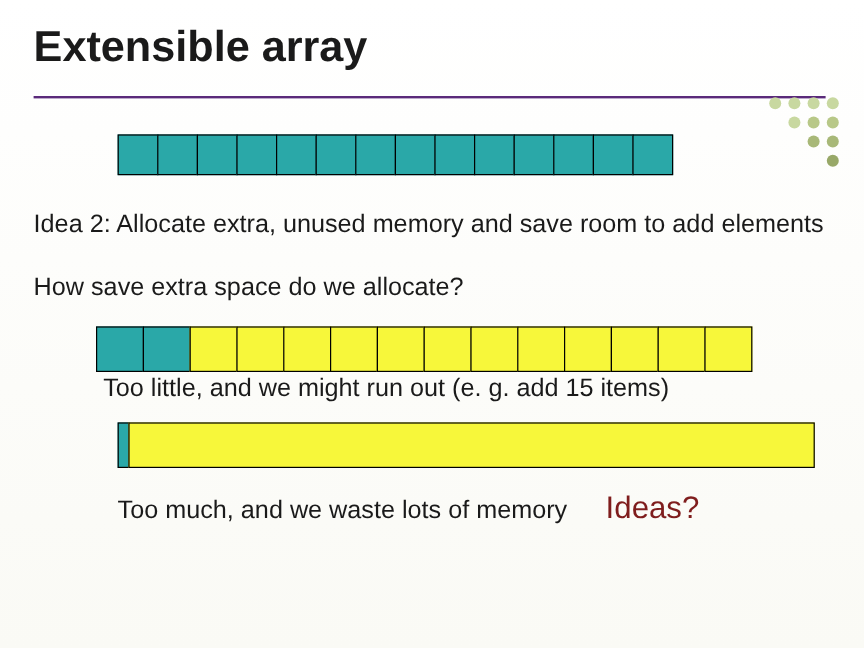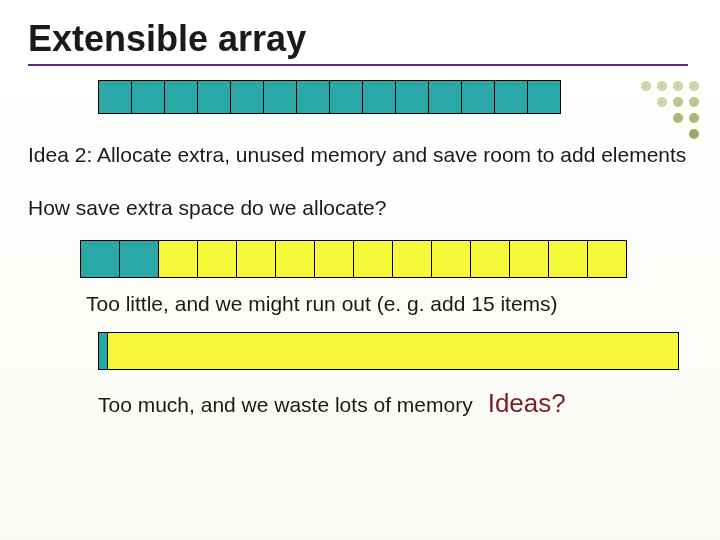--- a/index.html
+++ b/index.html
@@ -8,30 +8,30 @@
     height: 540px;
     background: linear-gradient(to bottom, #ffffff 0%, #fafaf5 100%);
     font-family: Arial, sans-serif;
     position: relative;
     overflow: hidden;
   }
   .title {
     font-size: 36px;
     font-weight: bold;
     color: #1a1a1a;
-    padding: 18px 0 4px 28px;
+    padding: 18px 0 20px 28px;
   }
   .underline {
     height: 2px;
     background: #5a2a7a;
     margin: 0 28px 0 28px;
     width: 660px;
   }
   .content {
-    padding: 0 28px;
+    padding: 16px 28px;
   }
   .array-row {
     display: flex;
     margin-top: 14px;
     margin-left: 70px;
   }
   .cell {
     width: 34px;
     height: 34px;
     border: 1px solid #000;
@@ -59,21 +59,21 @@
   .cell2 {
     width: 40px;
     height: 38px;
     border: 1px solid #000;
     margin-left: -1px;
   }
   .cell2:first-child { margin-left: 0; }
   .caption1 {
     font-size: 21px;
     color: #1a1a1a;
-    margin-top: 14px;
+    margin-top: 2px;
     margin-left: 58px;
   }
   .array-row3 {
     display: flex;
     margin-top: 16px;
     margin-left: 70px;
   }
   .thin-cell {
     width: 10px;
     height: 38px;
@@ -86,21 +86,21 @@
     border: 1px solid #000;
     margin-left: -1px;
     flex: 1;
     max-width: 572px;
   }
   .bottom-row {
     display: flex;
     align-items: baseline;
     margin-top: 18px;
     margin-left: 70px;
-    gap: 15px;
+    gap: 32px;
   }
   .caption2 {
     font-size: 21px;
     color: #1a1a1a;
   }
   .ideas {
     font-size: 26px;
     color: #7f1d1d;
   }
   .dots {

